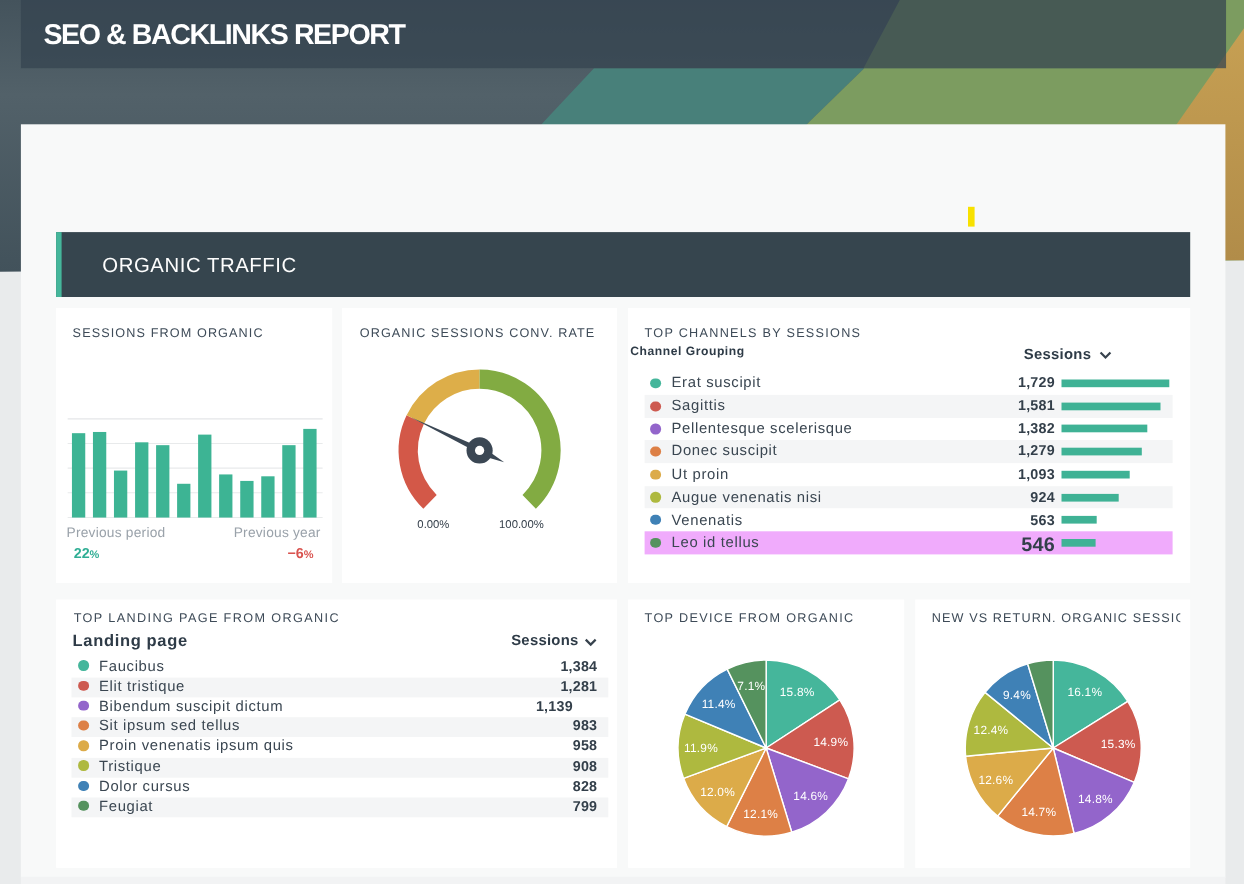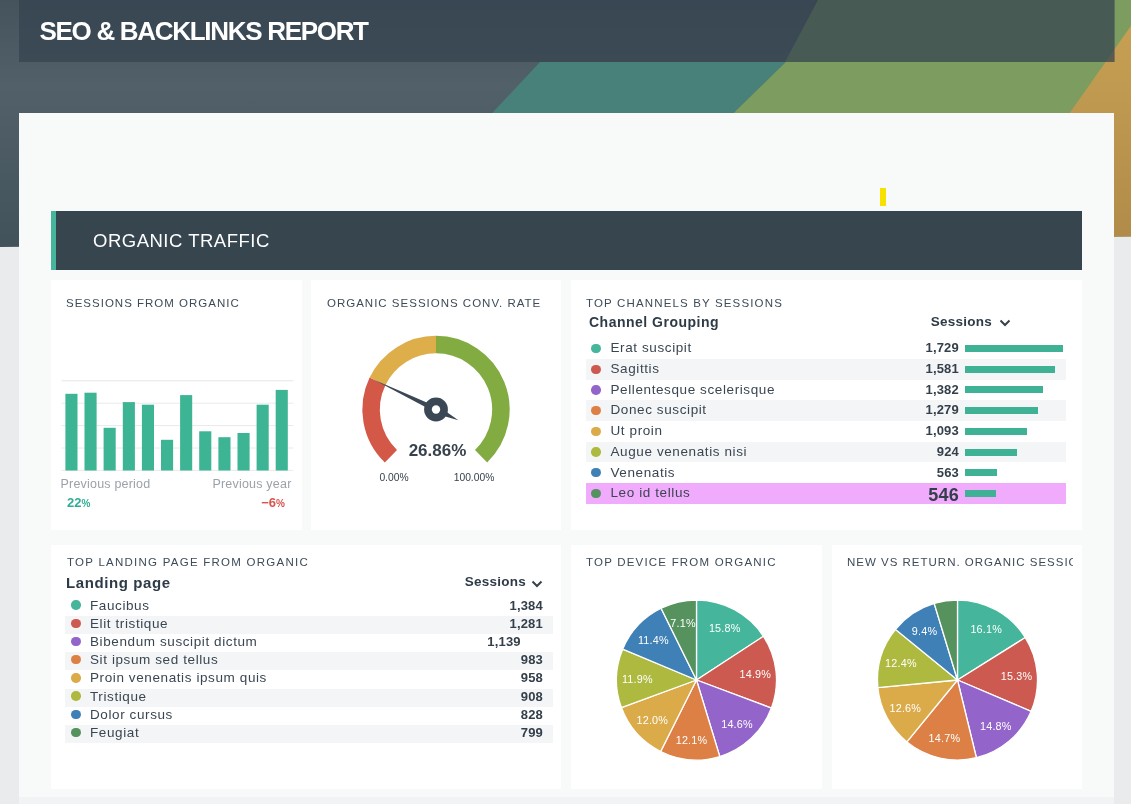--- a/index.html
+++ b/index.html
@@ -82,28 +82,27 @@
   <div class="ctitle" style="left:16px;top:17px;">ORGANIC SESSIONS CONV. RATE</div>
   <svg class="abs" style="left:0;top:0" width="250" height="250" viewBox="0 0 250 250" id="gaugesvg">
       <path d="M79.92 176.19 A64.9 64.9 0 0 1 66.52 101.36" fill="none" stroke="#d35848" stroke-width="17.5"></path>
       <path d="M66.52 101.36 A64.9 64.9 0 0 1 125.00 64.60" fill="none" stroke="#ddae49" stroke-width="17.5"></path>
       <path d="M125.00 64.60 A64.9 64.9 0 0 1 170.08 176.19" fill="none" stroke="#82ab42" stroke-width="17.5"></path>
       <polygon points="62.47,99.40 126.17,127.07 123.83,131.93" fill="#3b4754"></polygon>
       <polygon points="123.18,133.28 147.35,140.25 126.82,125.72" fill="#3b4754"></polygon>
       <circle cx="125" cy="129.5" r="11.9" fill="#3b4754"></circle>
       <circle cx="125" cy="129.5" r="4.2" fill="#ffffff"></circle>
     </svg>
-  <div class="abs" style="left:0;top:161px;width:253px;text-align:center;font-size:17px;font-weight:bold;color:#37424d;">26.86%</div>
   <div class="abs" style="left:53px;top:191.6px;width:60px;text-align:center;font-size:10.3px;color:#37424d;">0.00%</div>
   <div class="abs" style="left:132px;top:191.6px;width:62px;text-align:center;font-size:10.3px;color:#37424d;">100.00%</div>
 </div>
 
 <div class="card" style="left:571px;top:280px;width:511px;height:250px;">
   <div class="ctitle" style="left:15px;top:17px;letter-spacing:1.15px;">TOP CHANNELS BY SESSIONS</div>
-  <div class="abs" style="left:18px;top:33.5px;font-size:14px;font-weight:bold;letter-spacing:0.5px;color:#2e3b47;text-align:right;">Channel Grouping</div>
+  <div class="abs" style="left:2px;top:33.5px;font-size:11px;font-weight:bold;letter-spacing:0.5px;color:#2e3b47;text-align:right;">Channel Grouping</div>
   <div class="abs" style="left:330px;top:33.5px;width:91px;text-align:right;font-size:13.5px;font-weight:bold;letter-spacing:0.25px;color:#2e3b47;">Sessions</div>
   <svg class="abs" style="left:427.5px;top:39px" width="12" height="8" viewBox="0 0 12 8">
       <path d="M1.5 1.5 L6 6 L10.5 1.5" fill="none" stroke="#37424d" stroke-width="2"></path>
     </svg>
   <div id="chanrows">
       <div class="abs" style="left:15px;top:58.3px;width:480px;height:20.7px;">
         <span class="abs" style="left:5.3px;top:5.6px;width:9.4px;height:9.4px;border-radius:50%;background:#45b69b"></span>
         <span class="abs" style="left:24.5px;top:2px;font-size:13.5px;letter-spacing:0.6px;color:#3a4651;">Erat suscipit</span>
         <span class="abs" style="left:290px;top:2px;width:83px;text-align:right;font-size:13px;font-weight:bold;letter-spacing:0.2px;color:#333f4a;">1,729</span>
         <span class="abs" style="left:379px;top:6.8px;width:98.0px;height:7px;background:#3fb295;"></span>

